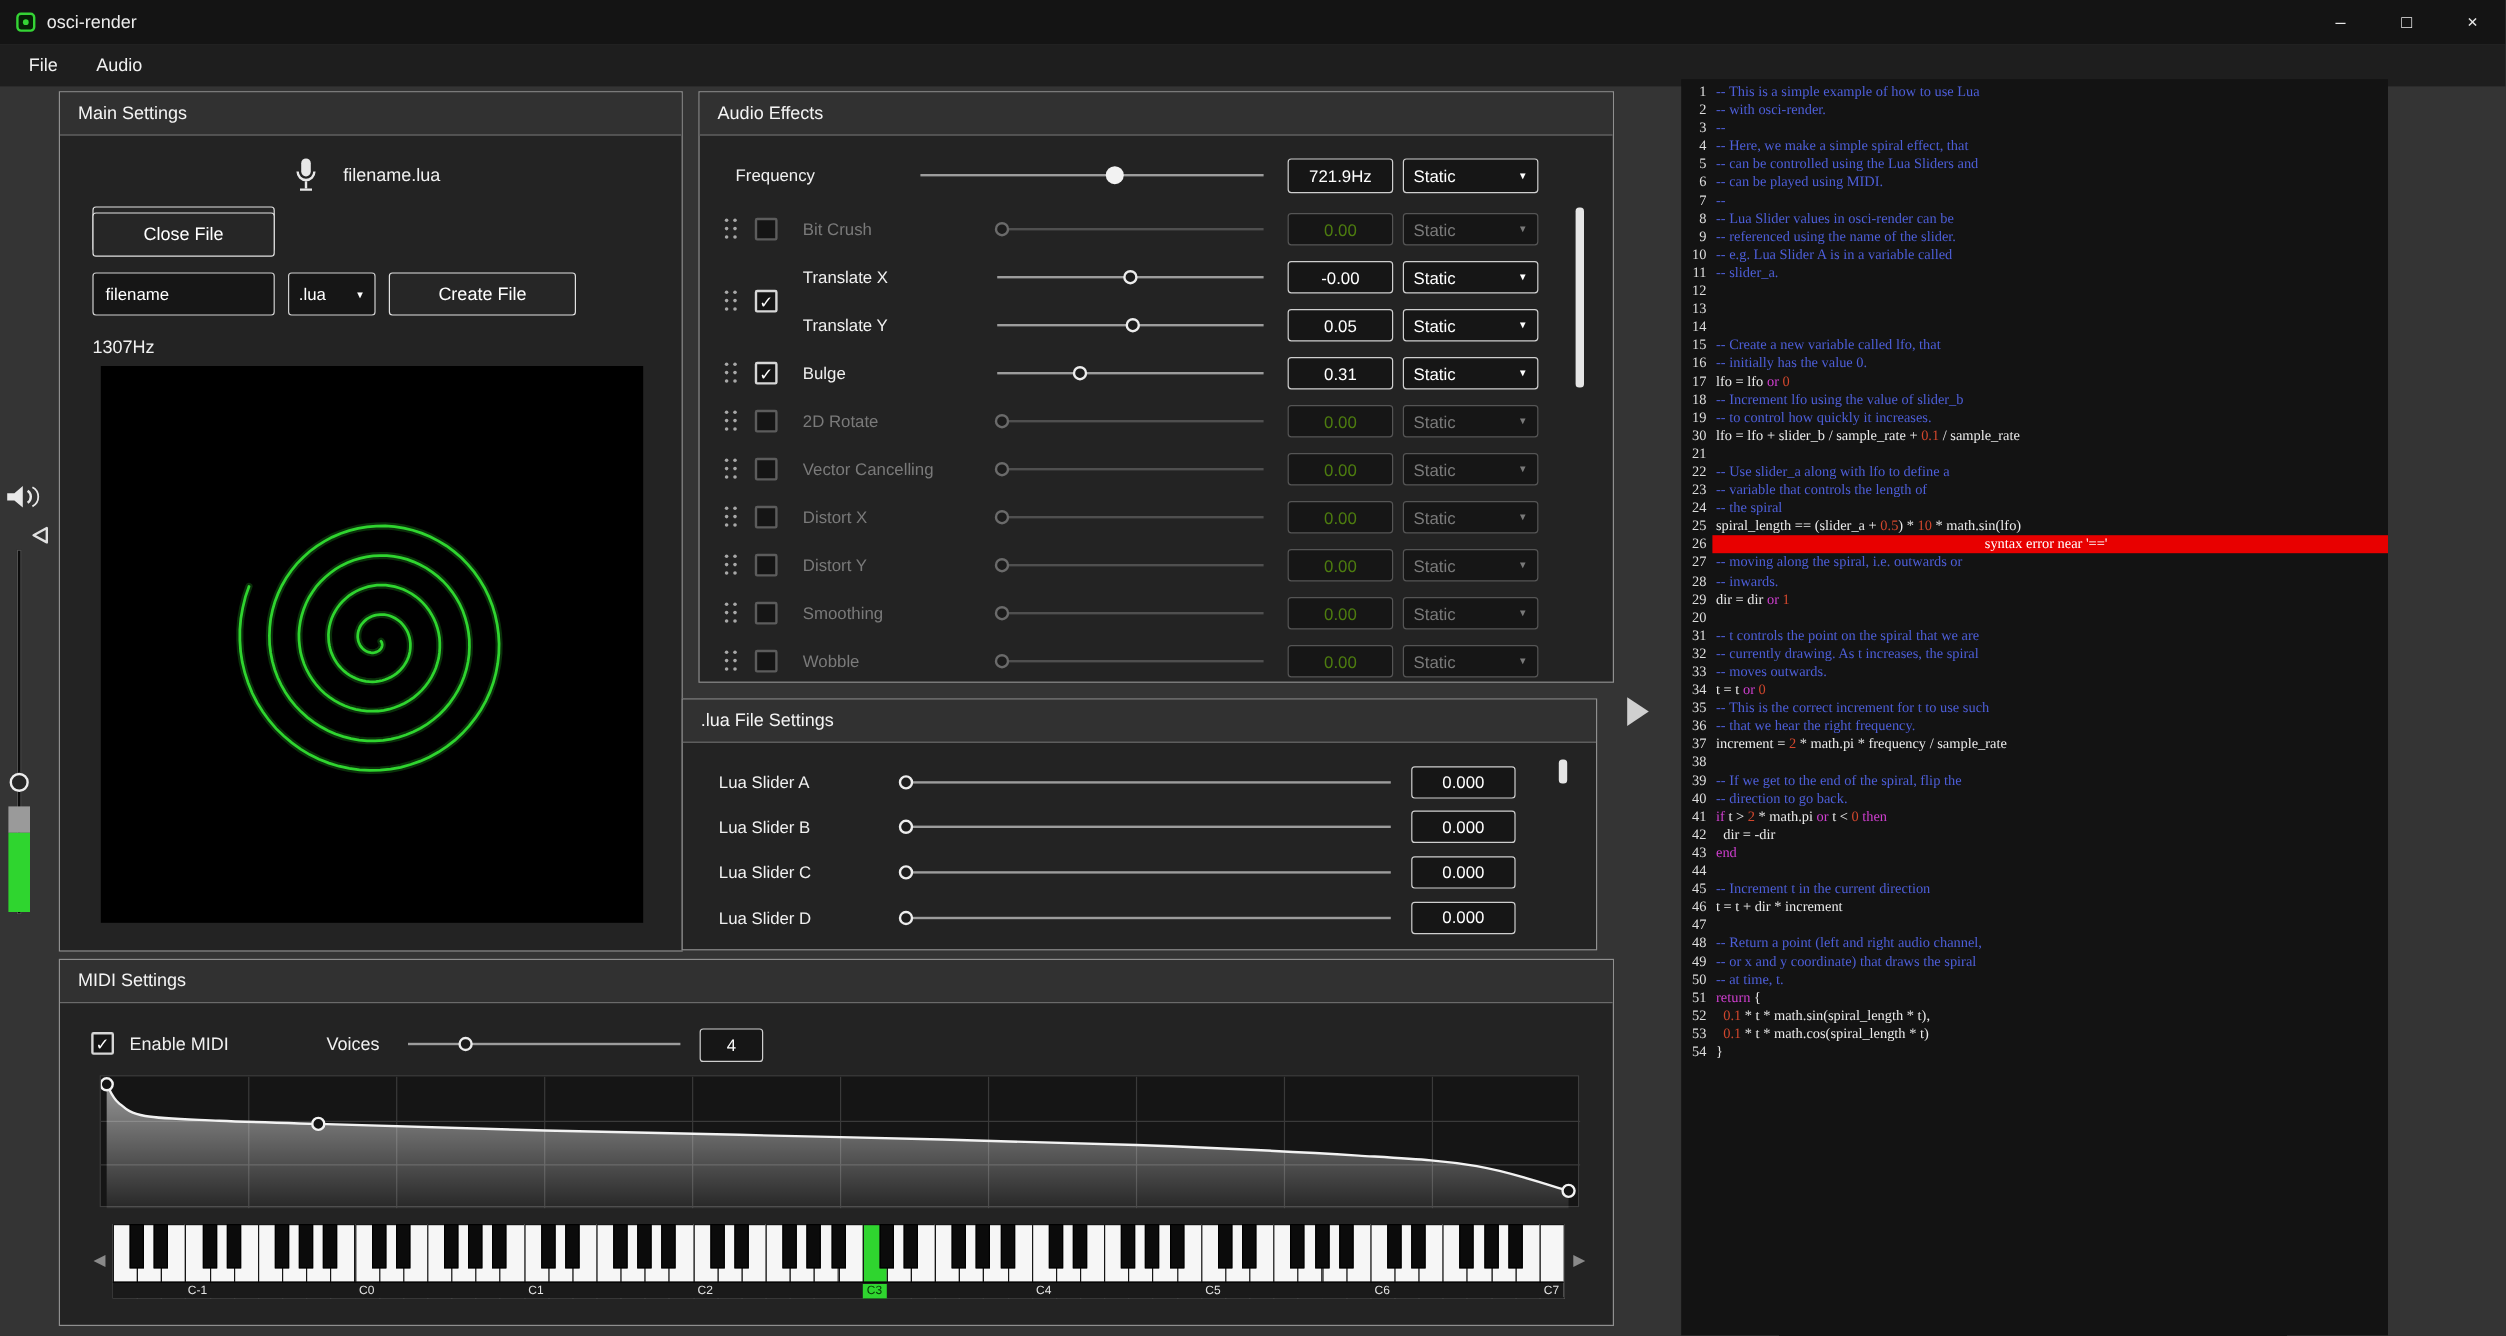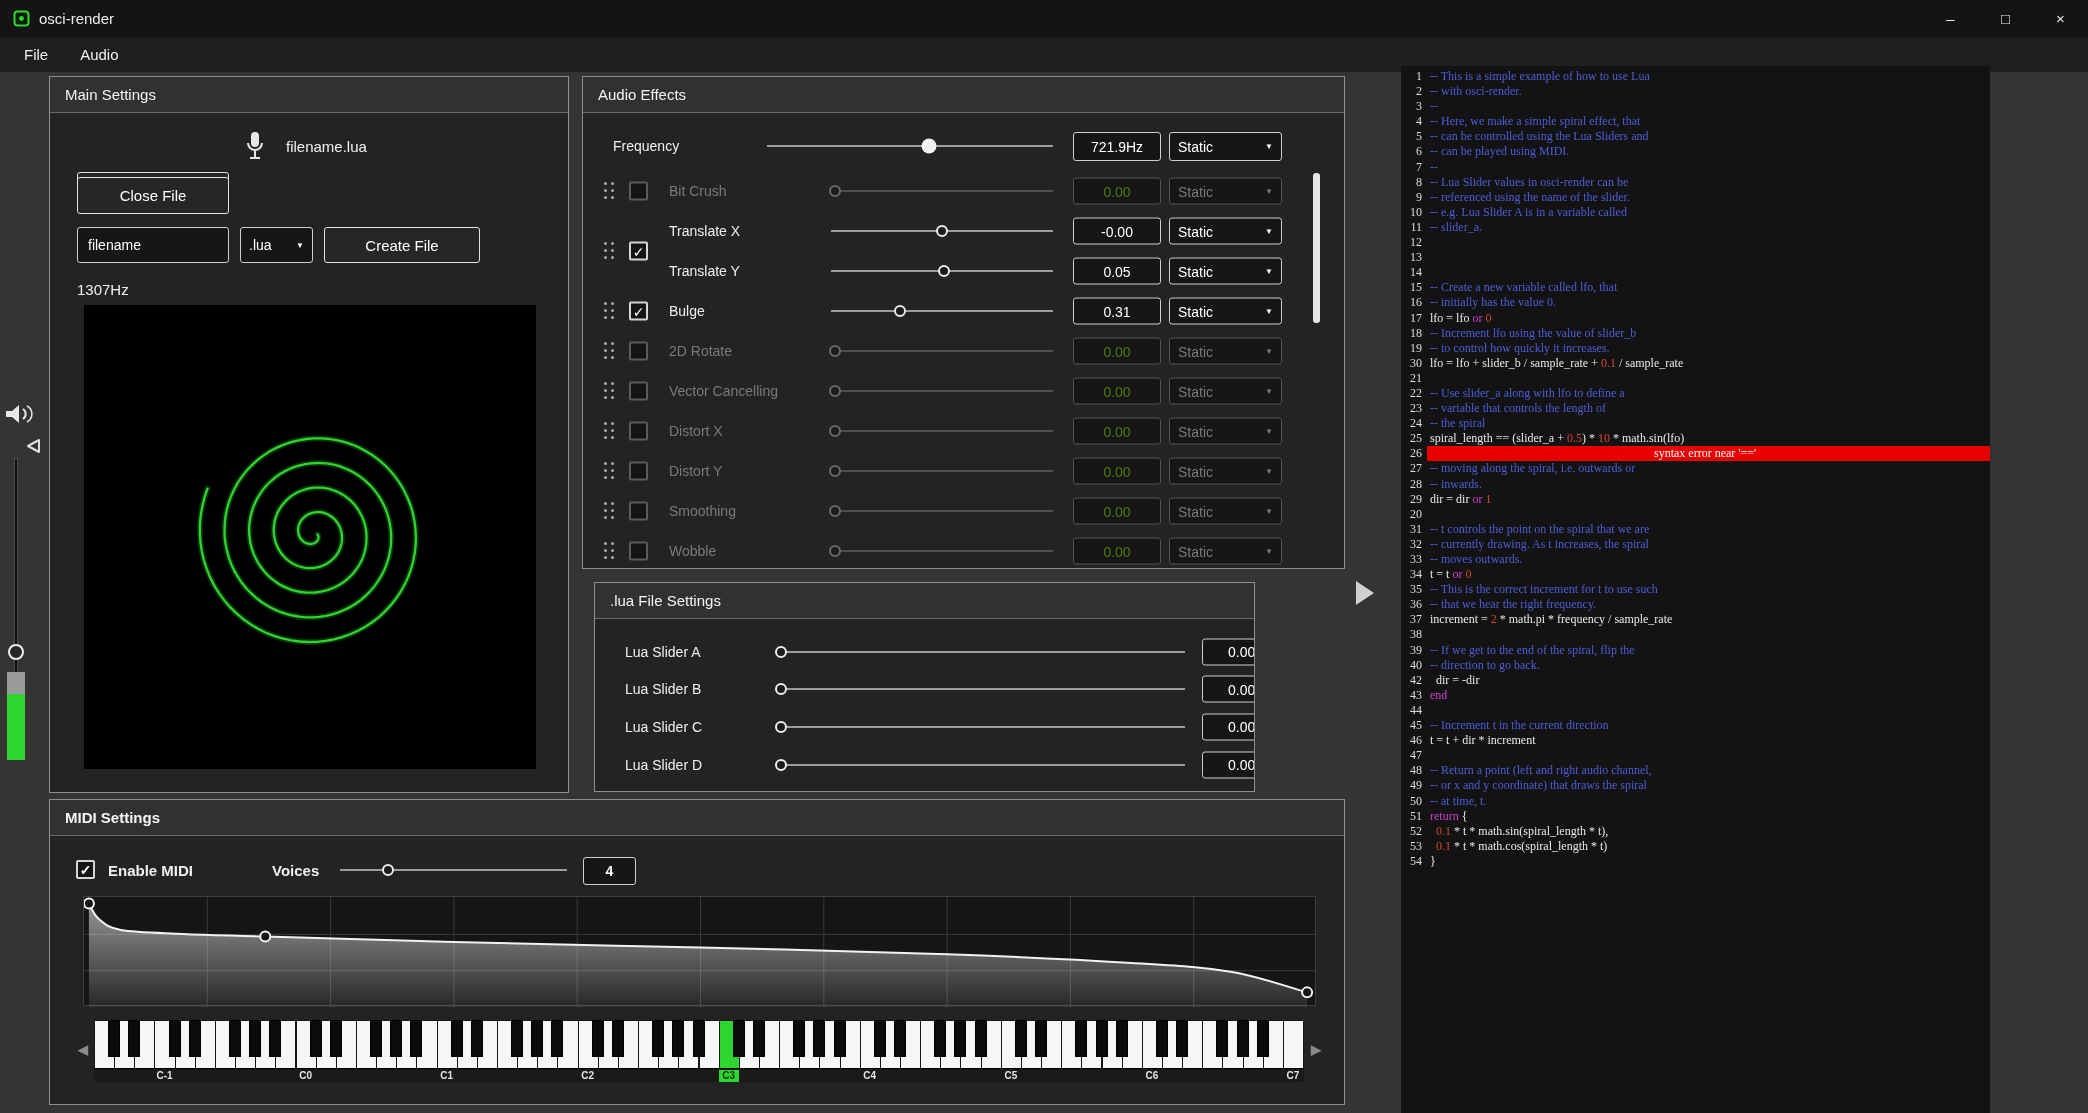--- a/index.html
+++ b/index.html
@@ -306,21 +306,21 @@
         <div class="vbox fx-value">0.00</div>
         <div class="dropdown fx-dd">
           <span>Static</span>
           <span class="dd-arrow">▼</span>
         </div>
       </div>
     </div>
   <div class="scrollthumb" style="left:730px;top:96px;height:150px;"></div>
 </div>
 
-<div class="panel" id="lua-panel" style="left:594px;top:582px;width:661px;height:210px;">
+<div class="panel" id="lua-panel" style="left:568px;top:582px;width:763px;height:210px;">
   <div class="panel-header">.lua File Settings</div>
   <div id="lua-list">
       <div class="lua-row" style="top: 0px;">
         <div class="lua-label">Lua Slider A</div>
         <div class="slider lua-slider">
           <div class="track"></div>
           <div class="knob" style="left: 0%;"></div>
         </div>
         <div class="vbox lua-value">0.000</div>
       </div>
@@ -349,21 +349,21 @@
         <div class="vbox lua-value">0.000</div>
       </div>
     </div>
   <div class="scrollthumb" style="left:730px;top:50px;height:20px;"></div>
 </div>
 
 <svg style="position:absolute;left:1352px;top:578px;" width="26" height="30" viewBox="0 0 26 30">
   <polygon points="4,3 22,15 4,27" fill="#d0d0d0"></polygon>
 </svg>
 
-<div class="panel" id="midi-panel" style="left:49px;top:799px;width:1296px;height:306px;font-weight:bold;">
+<div class="panel" id="midi-panel" style="left:49px;top:799px;width:1296px;height:306px;">
   <div class="panel-header">MIDI Settings</div>
   <div class="cb" id="enable-midi-cb" style="position:absolute;left:26px;top:60px;">✓</div>
   <div class="lbl" style="left:58px;top:62px;font-size:15px;">Enable MIDI</div>
   <div class="lbl" style="left:222px;top:62px;font-size:15px;">Voices</div>
   <div class="slider" id="voices-slider" style="left:290px;top:60px;width:227px;height:20px;">
     <div class="track"></div>
     <div class="knob" id="voices-knob" style="left: 21%;"></div>
   </div>
   <div class="vbox" style="position:absolute;left:533px;top:57px;width:53px;height:28px;">4</div>
 
@@ -552,20 +552,21 @@
       <div class="cl"><span class="gut">31</span><span class="codeseg"><span class="c">-- t controls the point on the spiral that we are</span></span></div>
       <div class="cl"><span class="gut">32</span><span class="codeseg"><span class="c">-- currently drawing. As t increases, the spiral</span></span></div>
       <div class="cl"><span class="gut">33</span><span class="codeseg"><span class="c">-- moves outwards.</span></span></div>
       <div class="cl"><span class="gut">34</span><span class="codeseg"><span class="p">t = t </span><span class="k">or</span><span class="p"> </span><span class="n">0</span></span></div>
       <div class="cl"><span class="gut">35</span><span class="codeseg"><span class="c">-- This is the correct increment for t to use such</span></span></div>
       <div class="cl"><span class="gut">36</span><span class="codeseg"><span class="c">-- that we hear the right frequency.</span></span></div>
       <div class="cl"><span class="gut">37</span><span class="codeseg"><span class="p">increment = </span><span class="n">2</span><span class="p"> * math.pi * frequency / sample_rate</span></span></div>
       <div class="cl"><span class="gut">38</span><span class="codeseg"></span></div>
       <div class="cl"><span class="gut">39</span><span class="codeseg"><span class="c">-- If we get to the end of the spiral, flip the</span></span></div>
       <div class="cl"><span class="gut">40</span><span class="codeseg"><span class="c">-- direction to go back.</span></span></div>
+      <div class="cl"><span class="gut">41</span><span class="codeseg"><span class="k">if</span><span class="p"> t &gt; </span><span class="n">2</span><span class="p"> * math.pi </span><span class="k">or</span><span class="p"> t &lt; </span><span class="n">0</span><span class="p"> </span><span class="k">then</span></span></div>
       <div class="cl"><span class="gut">42</span><span class="codeseg"><span class="p">  dir = -dir</span></span></div>
       <div class="cl"><span class="gut">43</span><span class="codeseg"><span class="k">end</span></span></div>
       <div class="cl"><span class="gut">44</span><span class="codeseg"></span></div>
       <div class="cl"><span class="gut">45</span><span class="codeseg"><span class="c">-- Increment t in the current direction</span></span></div>
       <div class="cl"><span class="gut">46</span><span class="codeseg"><span class="p">t = t + dir * increment</span></span></div>
       <div class="cl"><span class="gut">47</span><span class="codeseg"></span></div>
       <div class="cl"><span class="gut">48</span><span class="codeseg"><span class="c">-- Return a point (left and right audio channel,</span></span></div>
       <div class="cl"><span class="gut">49</span><span class="codeseg"><span class="c">-- or x and y coordinate) that draws the spiral</span></span></div>
       <div class="cl"><span class="gut">50</span><span class="codeseg"><span class="c">-- at time, t.</span></span></div>
       <div class="cl"><span class="gut">51</span><span class="codeseg"><span class="k">return</span><span class="p"> {</span></span></div>

